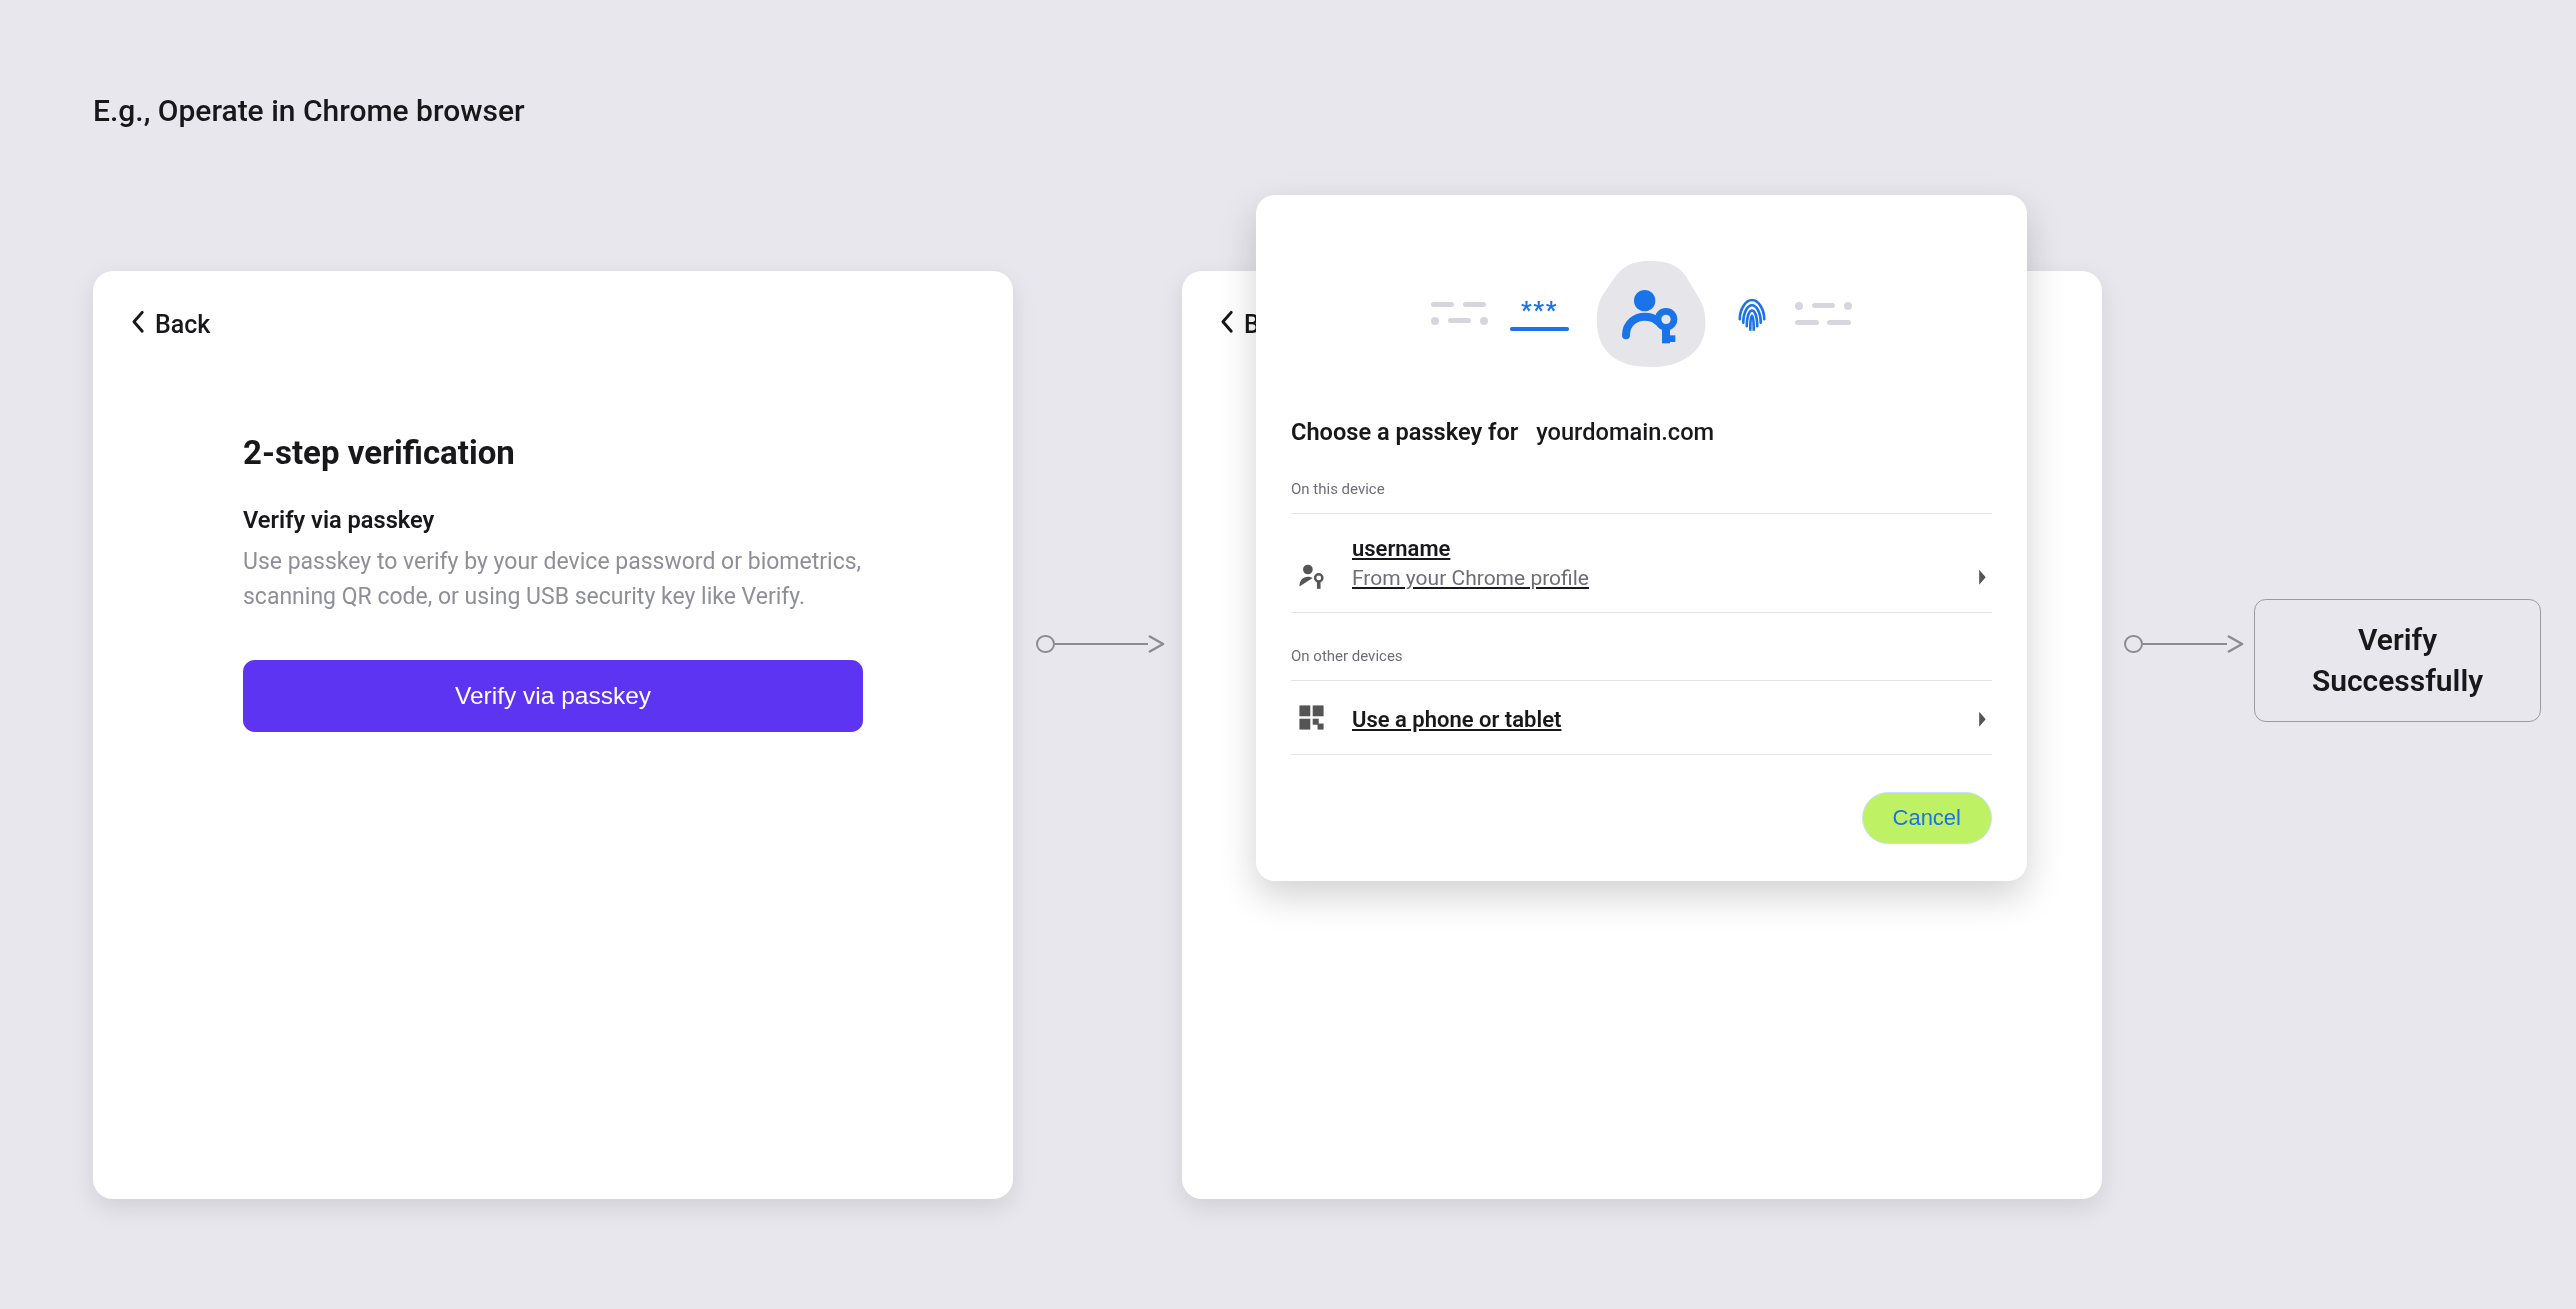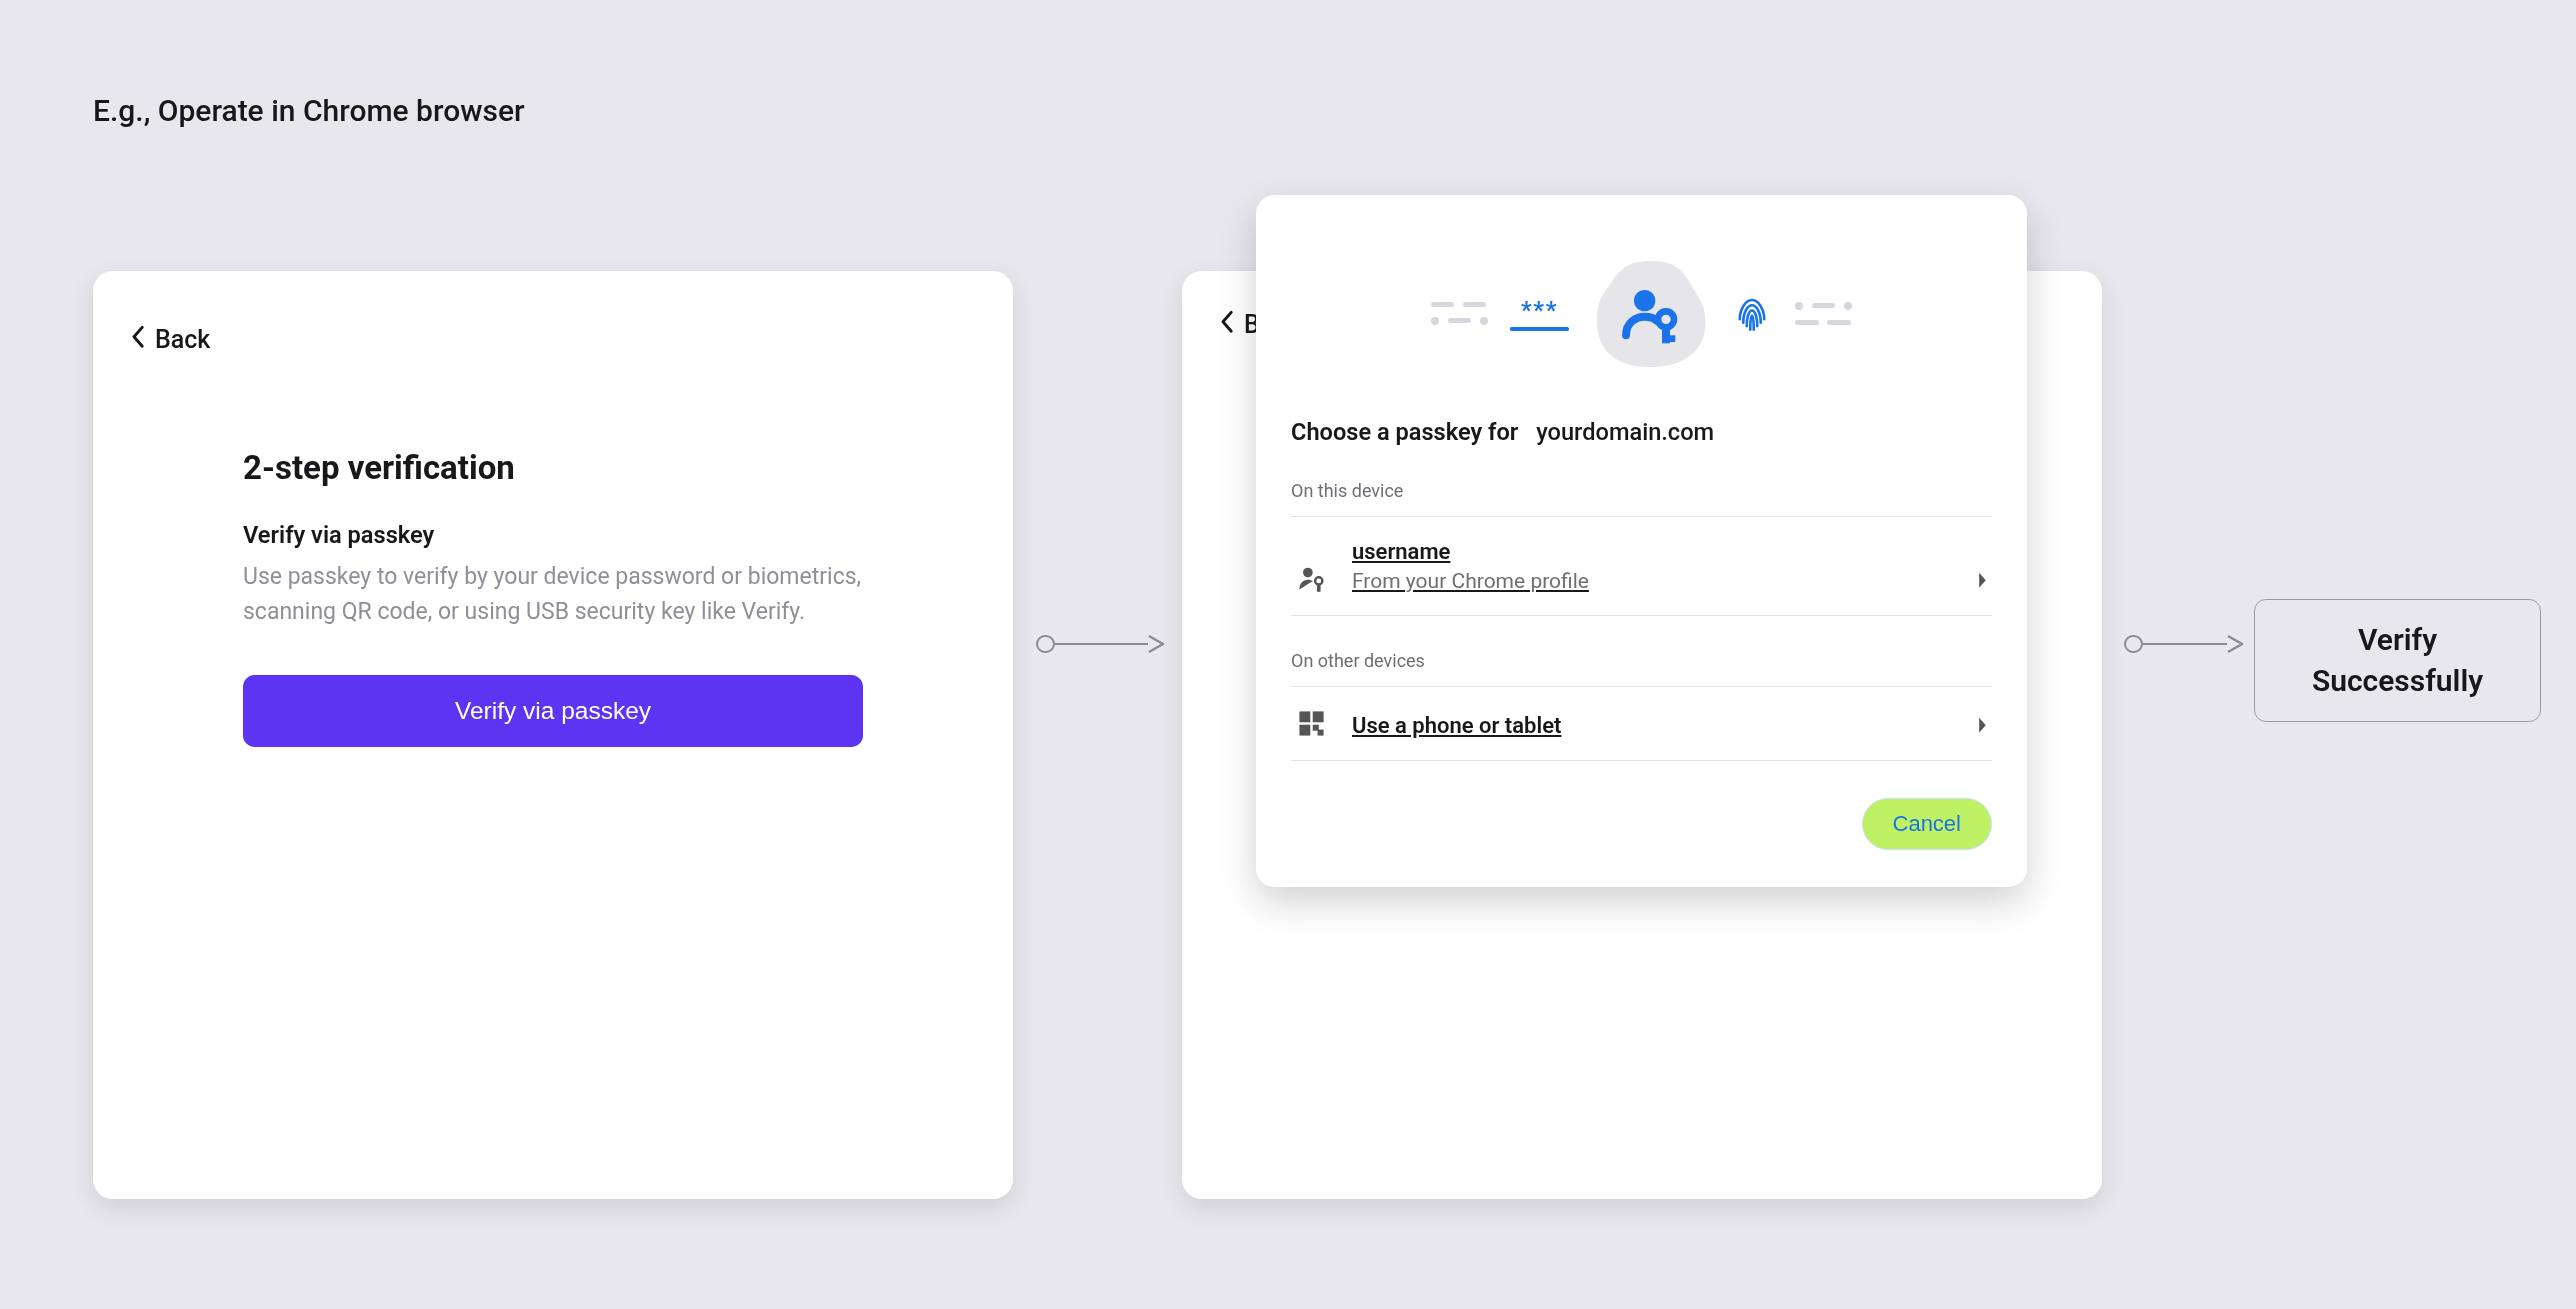--- a/index.html
+++ b/index.html
@@ -46,21 +46,21 @@
   
   .card1 {
     position: absolute;
     left: 0;
     top: 84px;
     width: 920px;
     height: 928px;
     background: var(--card-bg);
     border-radius: 20px;
     box-shadow: var(--shadow);
-    padding: 54px 37px;
+    padding: 39px 37px;
   }
   .back {
     display: inline-flex;
     align-items: center;
     gap: 10px;
     font-size: 25px;
     font-weight: 500;
     color: var(--text);
     cursor: pointer;
   }
@@ -161,21 +161,21 @@
   .underline { width: 59px; height: 4.2px; background: var(--blue); border-radius: 1.7px; margin-top: 3.4px;}
   .stars-wrap { display: flex; flex-direction: column; align-items: center; }
 
   .modal-title {
     font-size: 23.6px;
     font-weight: 600;
     margin: 20px 0 34px 0;
   }
   .modal-title .domain { font-weight: 500; margin-left: 12px;}
   .section-label {
-    font-size: 18px;
+    font-size: 15px;
     color: var(--muted);
     margin: 0 0 15px 0;
   }
   .opt-list { border-top: 0.8px solid var(--border); }
   .opt {
     display: flex;
     align-items: flex-end;
     gap: 23.6px;
     padding: 22px 3.4px;
     border-bottom: 0.8px solid var(--border);

